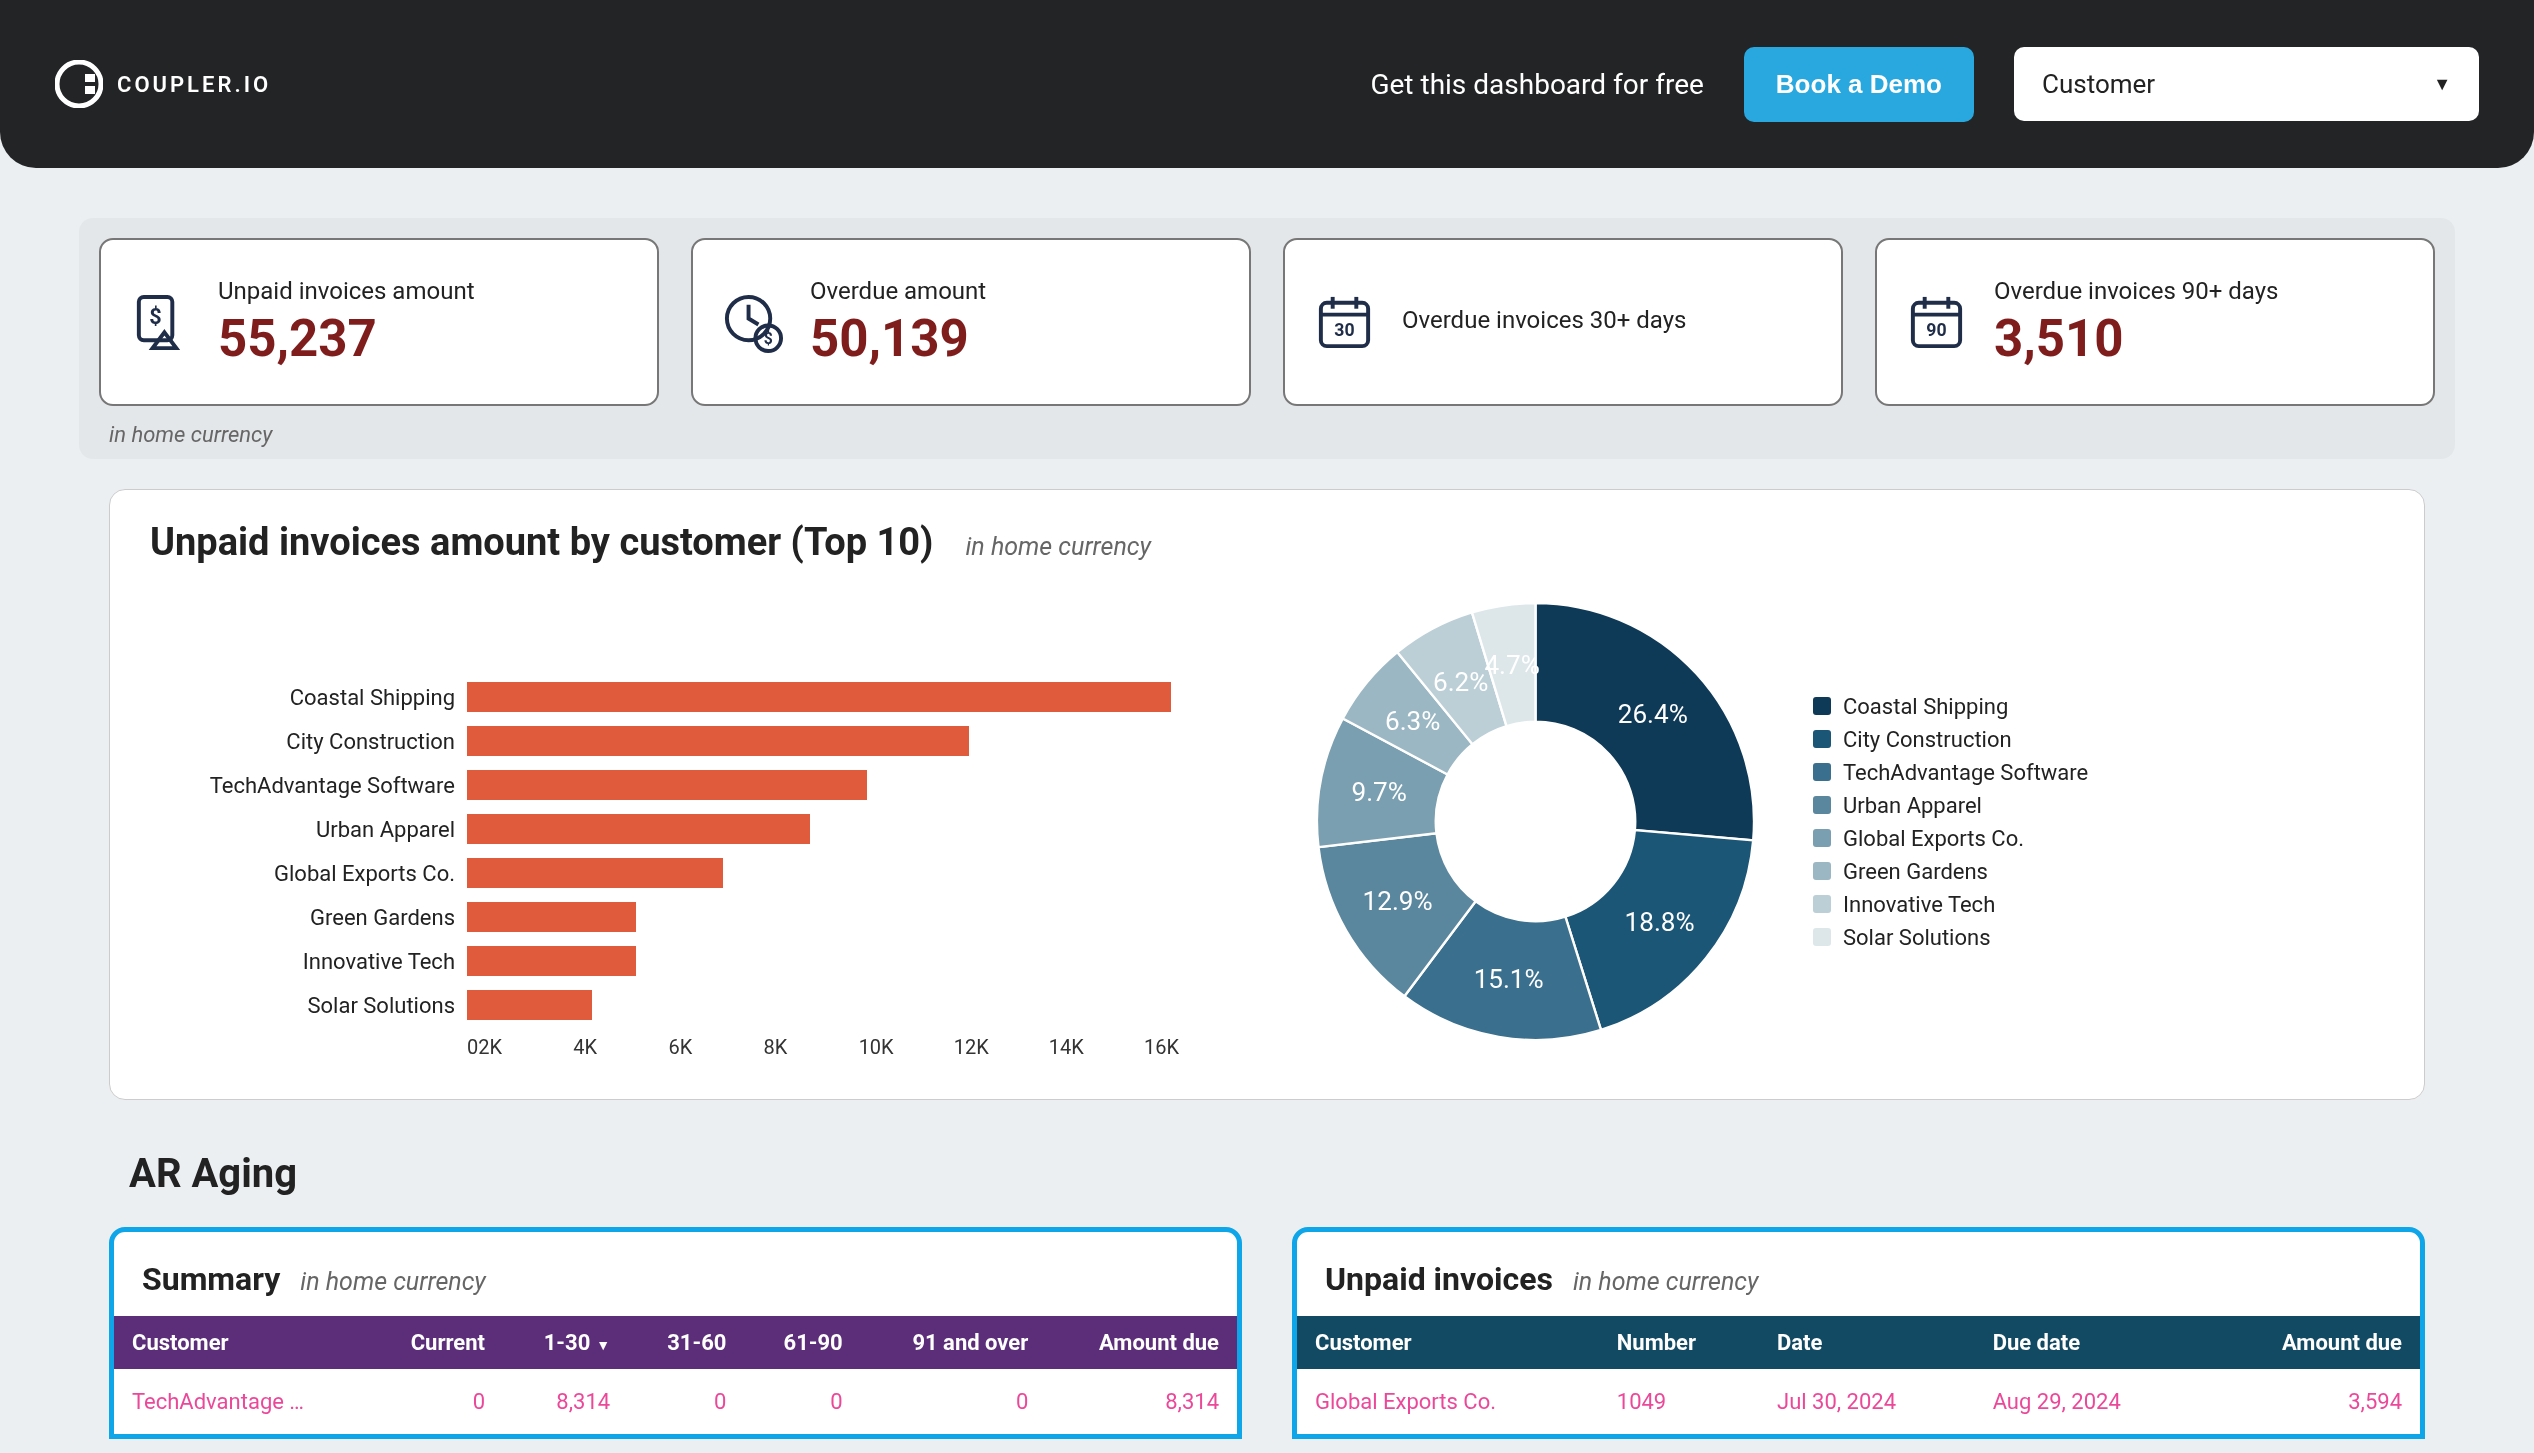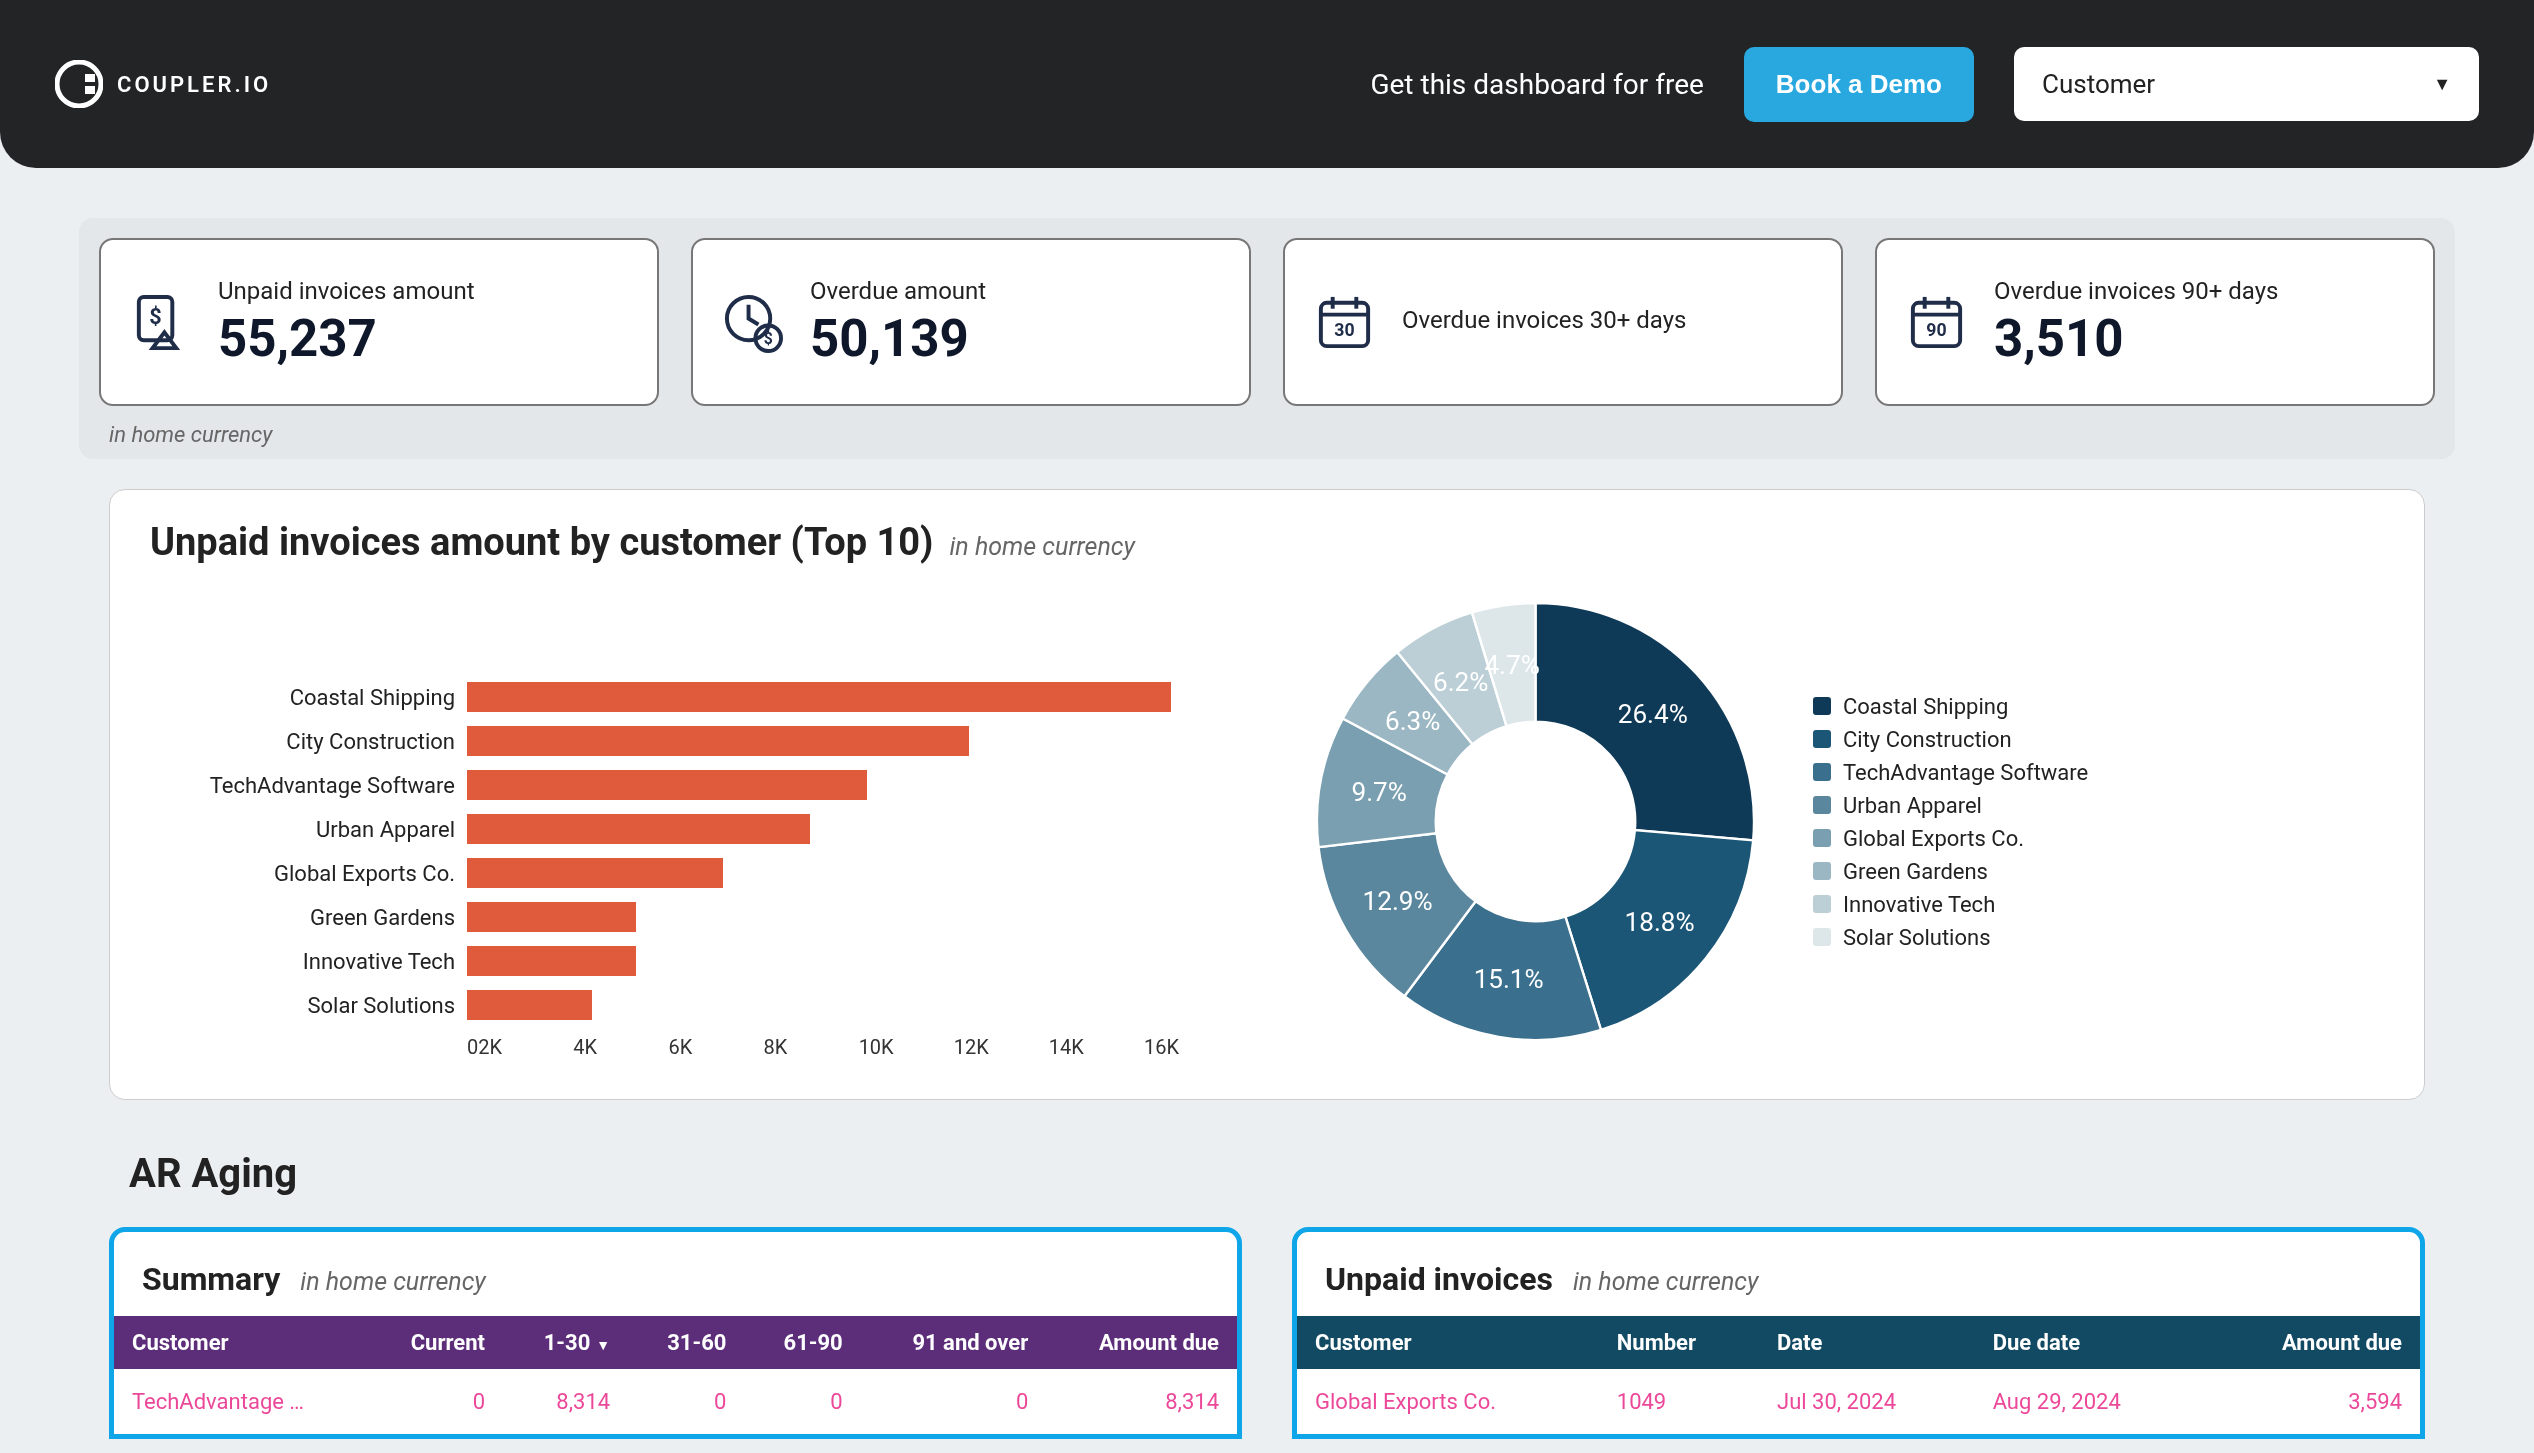--- a/index.html
+++ b/index.html
@@ -47,30 +47,30 @@
   }
   .kpi-row { display:flex; gap:32px; }
   .kpi-card {
     flex:1; background:#fff; border:2px solid #777;
     border-radius:14px; padding:24px 28px;
     display:flex; align-items:center; gap:26px;
     min-height:168px;
   }
   .kpi-icon { width:63px; height:63px; flex-shrink:0; }
   .kpi-text .kpi-label { font-size:24px; color:#222; margin-bottom:4px; }
-  .kpi-text .kpi-value { font-size:51px; font-weight:700; color:#0f172a; }
+  .kpi-text .kpi-value { font-size:51px; font-weight:700; color:#7f1d1d; }
   .kpi-note { font-style:italic; color:#666; font-size:22px; padding:16px 0 0 10px; }
 
   
   .panel {
     margin: 30px 109px 0 109px;
     background:#fff; border:1px solid #ccc; border-radius:16px;
     padding:30px 40px 40px 40px;
   }
-  .panel-title-row { display:flex; align-items:baseline; gap:16px; margin-bottom:10px; }
+  .panel-title-row { display:flex; align-items:baseline; gap:32px; margin-bottom:10px; }
   .panel-title { font-size:38px; font-weight:700; color:#222; }
   .panel-note { font-style:italic; color:#666; font-size:25px; }
 
   .chart-flex { display:flex; gap:59px; align-items:flex-end; margin-top:20px; }
 
   
   .bar-chart { width:1089px; }
   .bar-row { display:flex; align-items:center; height:44px; }
   .bar-label { width:317px; text-align:right; font-size:22px; color:#222; padding-right:12px; }
   .bar-track { flex:1; position:relative; height:30px; }

